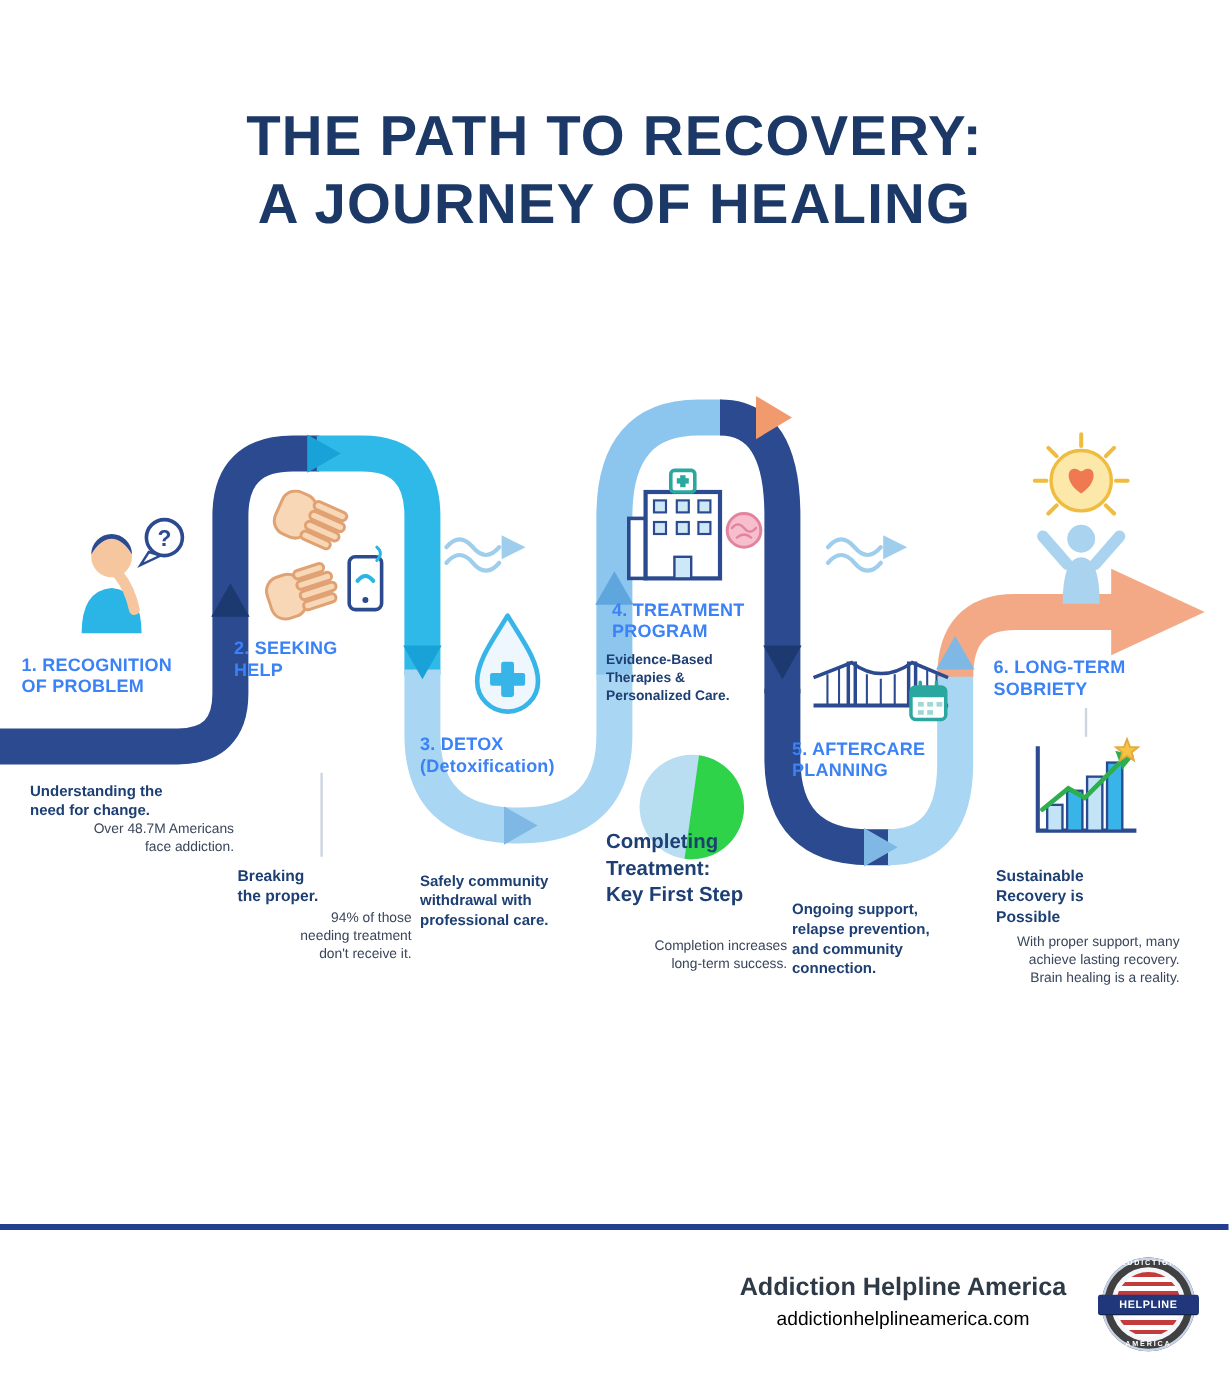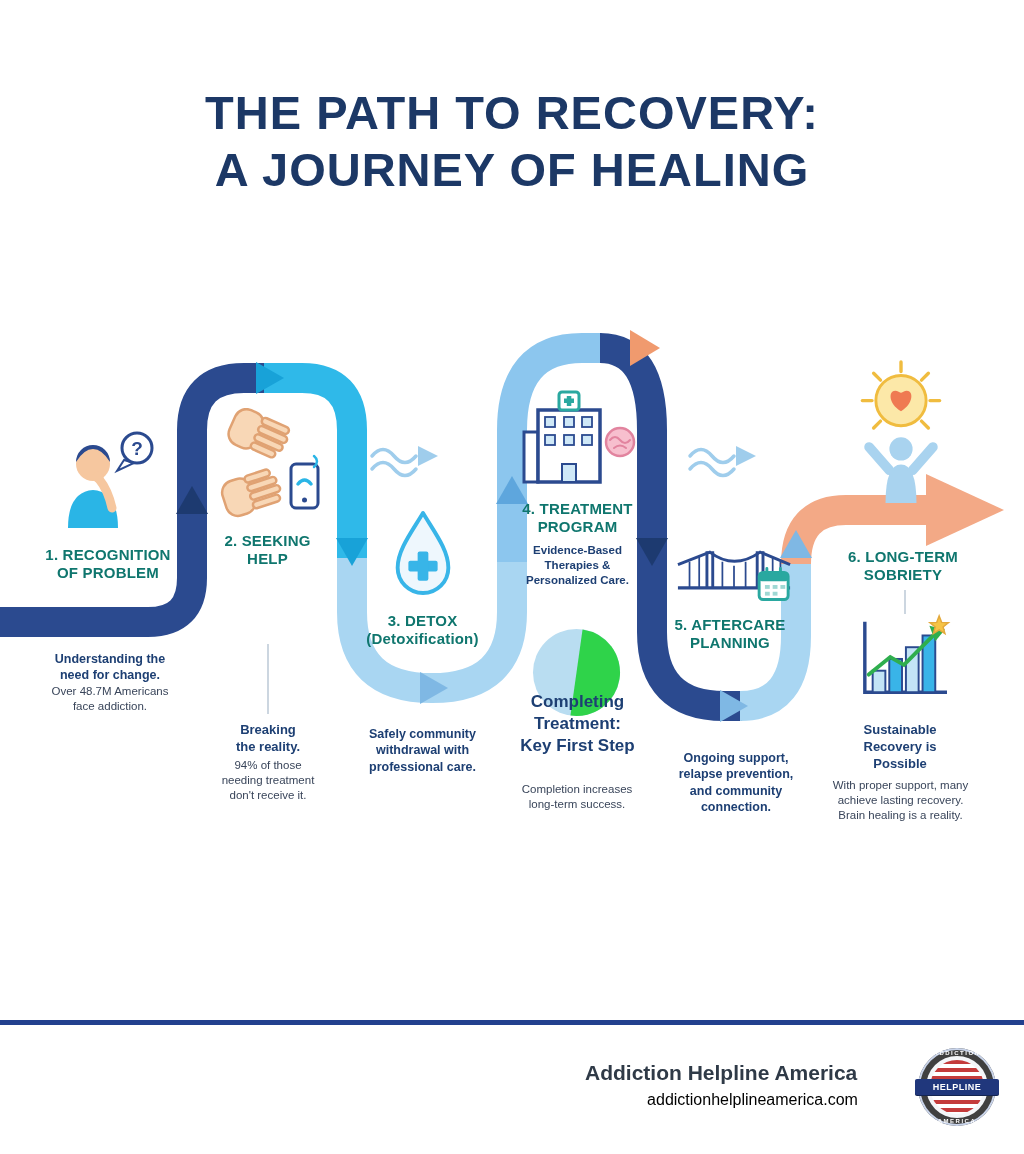--- a/index.html
+++ b/index.html
@@ -2,27 +2,27 @@
 <html><head>
 <meta charset="utf-8">
 <style>
   html,body{margin:0;padding:0;background:#ffffff;}
   .canvas{position:relative;width:1024px;height:1154px;background:#ffffff;overflow:hidden;
           font-family:"Liberation Sans",sans-serif;}
   .abs{position:absolute;}
   .pre{white-space:pre-line;}
   .title{top:84px;left:0;width:1024px;text-align:center;color:#1c3866;font-weight:800;
          font-size:47px;line-height:1.22;letter-spacing:1px;}
-  .step-label{font-weight:800;color:#0f766e;font-size:15px;line-height:1.2;text-align:center;letter-spacing:0.2px;}
-  .step-heading{font-weight:700;color:#1d3f73;font-size:12.5px;line-height:1.3;text-align:center;}
-  .step-body{font-weight:400;color:#39455a;font-size:11.5px;line-height:1.3;text-align:center;}
+  .step-label{font-weight:800;color:#3b82f6;font-size:15px;line-height:1.2;text-align:left;letter-spacing:0.2px;}
+  .step-heading{font-weight:700;color:#1d3f73;font-size:12.5px;line-height:1.3;text-align:left;}
+  .step-body{font-weight:400;color:#39455a;font-size:11.5px;line-height:1.3;text-align:right;}
   .connector{width:2px;background:#ccd6e0;}
   .path-svg{top:0;left:0;}
   .footer-divider{left:0;top:1020px;width:1024px;height:5px;background:#22408e;}
-  .brand{left:585px;top:1061px;width:335px;text-align:left;color:#2f3a47;font-weight:700;font-size:21px;}
+  .brand{left:585px;top:1061px;width:335px;text-align:center;color:#2f3a47;font-weight:700;font-size:21px;}
   .website{left:585px;top:1091px;width:335px;text-align:center;color:#000000;font-weight:400;font-size:16px;}
   .badge{left:918px;top:1048px;width:78px;height:78px;border-radius:50%;background:#404040;
          box-shadow:inset 0 0 0 2px #c9d4ea;}
   .badge-inner{position:absolute;inset:8px;border-radius:50%;background:#f4f6f9;overflow:hidden;}
   .badge-stripes{position:absolute;inset:4px;border-radius:50%;
          background:repeating-linear-gradient(#c43b3b 0 4px,#ffffff 4px 8px);}
   .badge-band{position:absolute;left:-3px;right:-3px;top:31px;height:16px;background:#20377c;
          color:#ffffff;font-size:9px;font-weight:700;text-align:center;line-height:16px;
          letter-spacing:0.5px;border-radius:2px;box-shadow:0 1px 0 #142552;}
   .badge-arc{position:absolute;left:0;width:100%;text-align:center;color:#ffffff;
@@ -114,21 +114,21 @@
       <rect x="76" y="56" width="27" height="44" rx="5" fill="#ffffff" stroke="#2b4a8f" stroke-width="3"></rect>
       <path d="M 83 76 q 6.5 -8 13 0" stroke="#2ab5e6" stroke-width="3.5" fill="none" stroke-linecap="round"></path>
       <circle cx="89.5" cy="92" r="2.5" fill="#2b4a8f"></circle>
       <path d="M 99 48 q 6 5 0 11" stroke="#2ab5e6" stroke-width="2.5" fill="none" stroke-linecap="round"></path>
     </g>
   </svg>
   <div class="abs step-label pre" style="left:195px;top:532px;width:145px;">2. SEEKING
 HELP</div>
   <div class="abs connector" style="left:267px;top:644px;height:70px;"></div>
   <div class="abs step-heading pre" style="left:198px;top:722px;width:140px;font-size:13px;">Breaking
-the reality.</div>
+the proper.</div>
   <div class="abs step-body pre" style="left:193px;top:758px;width:150px;">94% of those
 needing treatment
 don't receive it.</div>
 
   <svg class="abs" style="left:384px;top:506px;" width="78" height="95" viewBox="0 0 80 95">
     <path d="M 40 6 C 28 26 14 44 14 62 a 26 26 0 0 0 52 0 C 66 44 52 26 40 6 Z" fill="#eef7fd" stroke="#38b5e8" stroke-width="4" stroke-linejoin="round"></path>
     <g fill="#38b5e8">
       <rect x="25" y="55" width="30" height="11" rx="2"></rect>
       <rect x="34.5" y="45.5" width="11" height="30" rx="2"></rect>
     </g>

